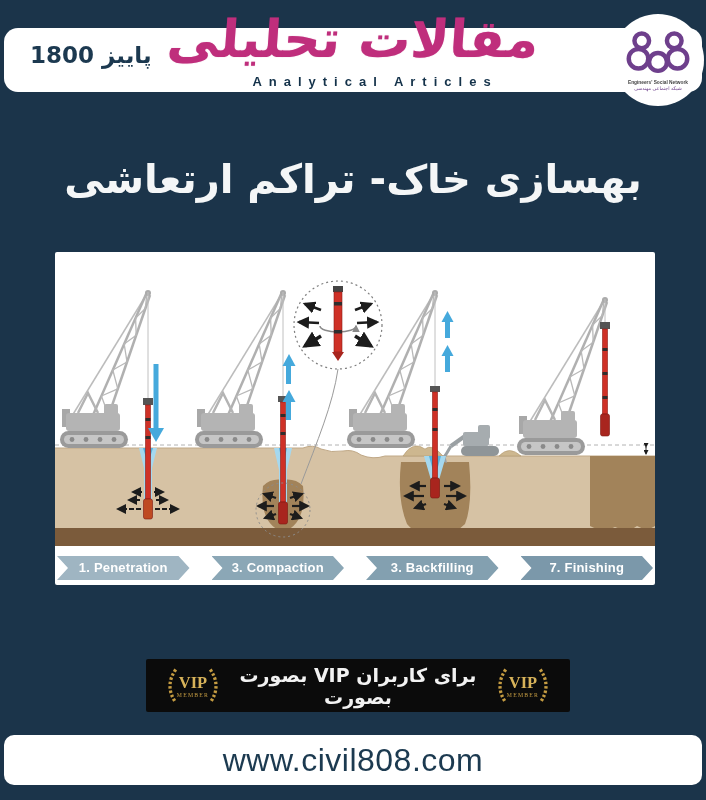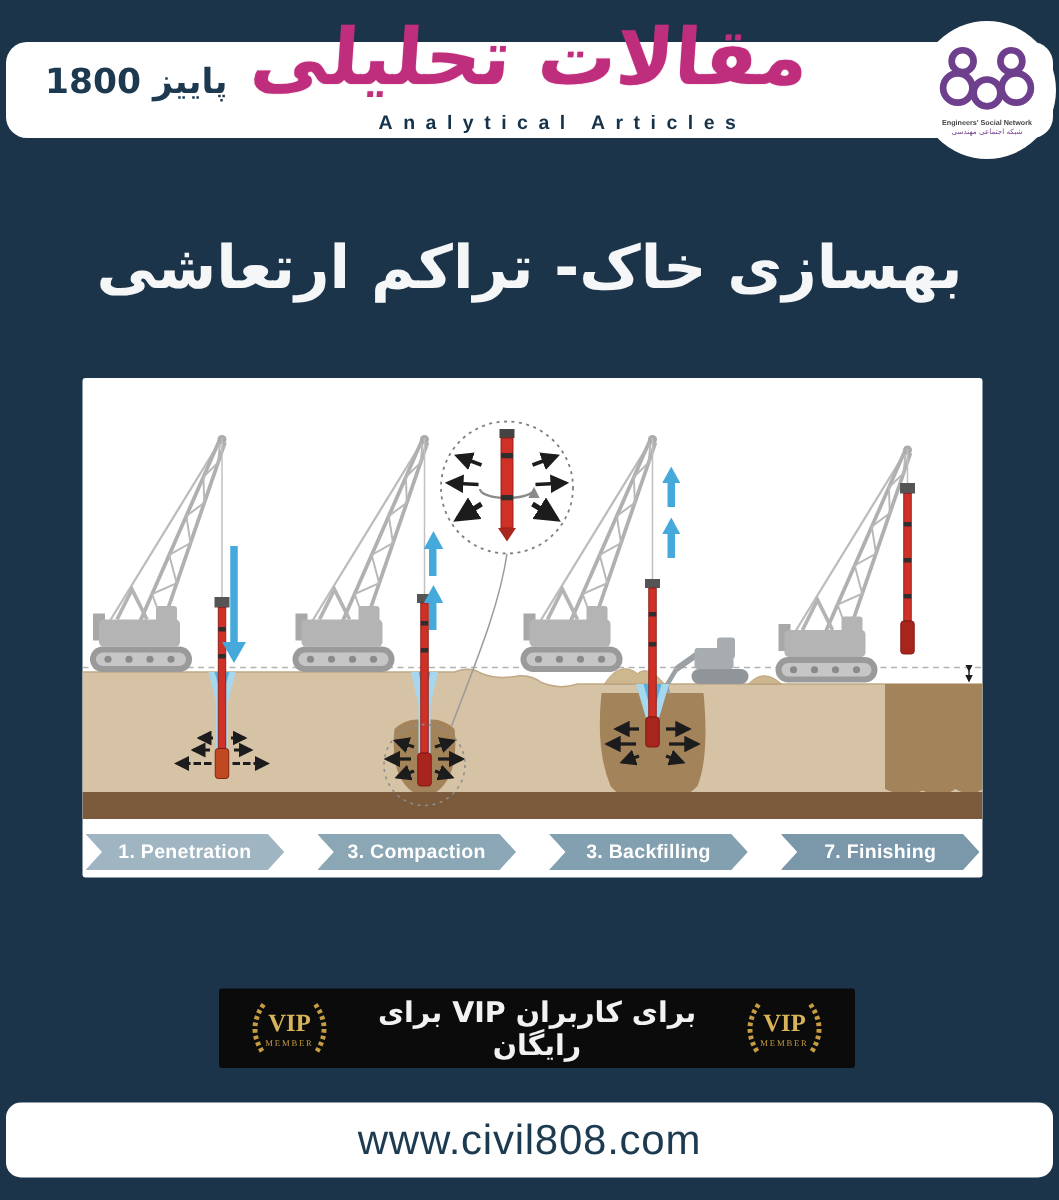--- a/index.html
+++ b/index.html
@@ -67,21 +67,21 @@
   .vip-message{
     flex:1;text-align:center;color:#f2f2f2;font-size:19px;font-weight:bold;
     direction:rtl;
   }
   
   .footer-band{
     position:absolute;left:4px;right:4px;top:735px;height:50px;
     background:#ffffff;border-radius:10px;text-align:center;
   }
   .footer-url{
-    font-family:"Liberation Sans",sans-serif;font-size:28px;color:#1c3a50;
+    font-family:"Liberation Sans",sans-serif;font-size:32px;color:#1c3a50;
     line-height:50px;letter-spacing:.5px;
   }
 </style>
 </head>
 <body style="background: rgb(27, 52, 74);">
 
 <div class="top-band"></div>
 
 <div class="season">پاییز 1800</div>
 
@@ -272,21 +272,21 @@
   </div>
 </div>
 
 <div class="vip-banner">
   <svg width="74" height="46" viewBox="0 0 90 52">
     <path d="M24,6 Q10,26 24,46" fill="none" stroke="#c59c42" stroke-width="4" stroke-dasharray="3,2.4"></path>
     <path d="M66,6 Q80,26 66,46" fill="none" stroke="#c59c42" stroke-width="4" stroke-dasharray="3,2.4"></path>
     <text x="45" y="28" text-anchor="middle" font-family="Liberation Serif, serif" font-size="20" font-weight="bold" fill="#d8b35a">VIP</text>
     <text x="45" y="40" text-anchor="middle" font-family="Liberation Serif, serif" font-size="7" letter-spacing="1.5" fill="#c59c42">MEMBER</text>
   </svg>
-  <div class="vip-message">برای کاربران VIP برای رایگان</div>
+  <div class="vip-message">برای کاربران VIP بصورت بصورت</div>
   <svg width="74" height="46" viewBox="0 0 90 52">
     <path d="M24,6 Q10,26 24,46" fill="none" stroke="#c59c42" stroke-width="4" stroke-dasharray="3,2.4"></path>
     <path d="M66,6 Q80,26 66,46" fill="none" stroke="#c59c42" stroke-width="4" stroke-dasharray="3,2.4"></path>
     <text x="45" y="28" text-anchor="middle" font-family="Liberation Serif, serif" font-size="20" font-weight="bold" fill="#d8b35a">VIP</text>
     <text x="45" y="40" text-anchor="middle" font-family="Liberation Serif, serif" font-size="7" letter-spacing="1.5" fill="#c59c42">MEMBER</text>
   </svg>
 </div>
 
 <div class="footer-band">
   <div class="footer-url">www.civil808.com</div>

